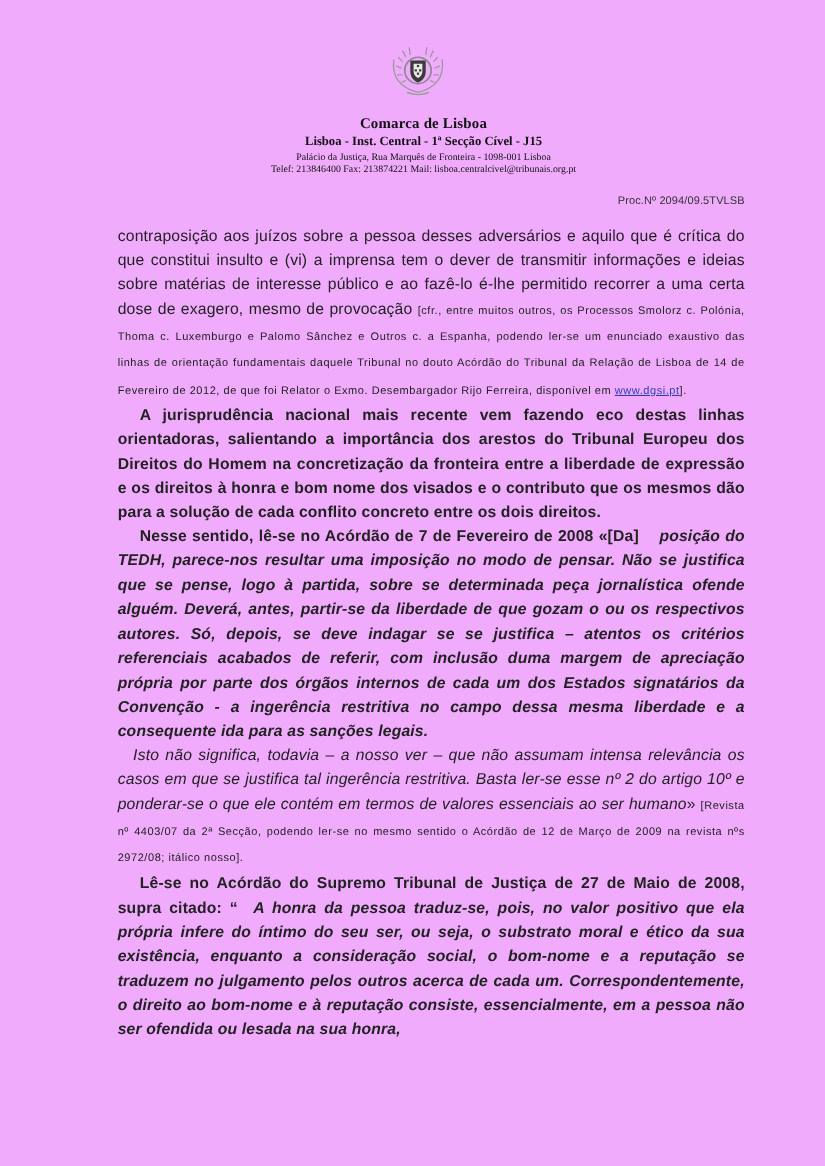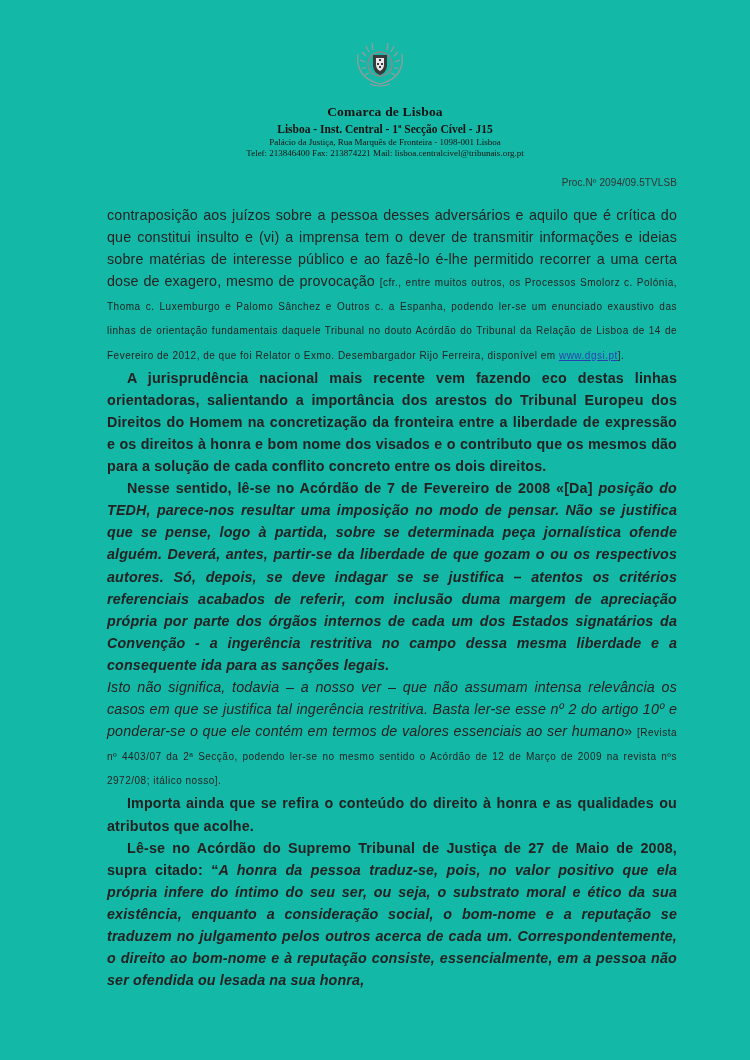--- a/index.html
+++ b/index.html
@@ -1,37 +1,37 @@
 <!DOCTYPE html>
 <html><head>
 <meta charset="utf-8">
 <style>
   html, body { margin: 0; padding: 0; background: #ffffff; }
   body { width: 750px; height: 1060px; position: relative; overflow: hidden; color: #1a1a1a; }
-  .page { position: absolute; left: 0; top: 0; width: 750px; height: 1060px; background: #14b8a6; }
+  .page { position: absolute; left: 0; top: 0; width: 750px; height: 1060px; background: #f0abfc; }
 
   .emblem { position: absolute; left: 352px; top: 40px; width: 56px; height: 48px; }
 
   .header { position: absolute; left: 0; top: 104px; width: 770px; text-align: center;
             font-family: "Liberation Serif", "DejaVu Serif", serif; color: #111; }
   .h-title { font-size: 13.5px; font-weight: bold; line-height: 16px; letter-spacing: 0.2px; }
   .h-sub { font-size: 11.5px; font-weight: bold; line-height: 14px; margin-top: 2px; }
   .h-addr { font-size: 9px; line-height: 11px; margin-top: 1px; }
   .h-contact { font-size: 9px; line-height: 11px; }
 
   .proc { position: absolute; right: 73px; top: 177px; font-family: "Liberation Sans", "DejaVu Sans", sans-serif;
           font-size: 10px; color: #333; letter-spacing: 0.1px; }
 
   .body { position: absolute; left: 107px; top: 204px; width: 570px;
           font-family: "Liberation Sans", "DejaVu Sans", sans-serif; font-size: 14.3px; line-height: 22.1px;
           color: #222; text-align: justify; letter-spacing: 0.15px; }
   .body p { margin: 0; }
   .indent { text-indent: 20px; font-weight: bold; }
   .small { font-size: 10px; letter-spacing: 0.5px; }
-  .it { font-style: italic; }
+  .it { font-style: italic; margin-left: 14px; }
   a.link { color: #2a3fb3; text-decoration: underline; }
 </style>
 </head>
 <body>
 
 <div class="page">
 
   <svg class="emblem" viewBox="0 0 56 48">
     <g fill="none" stroke="#9a9a9a" stroke-width="1.2">
       <path d="M28 44 C12 40 4 30 6 14 M28 44 C44 40 52 30 50 14"></path>
@@ -61,17 +61,16 @@
 
   <div class="body">
     <p><span>contraposição aos juízos sobre a pessoa desses adversários e aquilo que é crítica do que constitui insulto e (vi) a imprensa tem o dever de transmitir informações e ideias sobre matérias de interesse público e ao fazê-lo é-lhe permitido recorrer a uma certa dose de exagero, mesmo de provocação </span><span class="small"><span>[cfr., entre muitos outros, os Processos Smolorz c. Polónia, Thoma c. Luxemburgo e Palomo Sânchez e Outros c. a Espanha, podendo ler-se um enunciado exaustivo das linhas de orientação fundamentais daquele Tribunal no douto Acórdão do Tribunal da Relação de Lisboa de 14 de Fevereiro de 2012, de que foi Relator o Exmo. Desembargador Rijo Ferreira, disponível em </span><a class="link" href="#">www.dgsi.pt</a><span>].</span></span></p>
 
     <p class="indent">A jurisprudência nacional mais recente vem fazendo eco destas linhas orientadoras, salientando a importância dos arestos do Tribunal Europeu dos Direitos do Homem na concretização da fronteira entre a liberdade de expressão e os direitos à honra e bom nome dos visados e o contributo que os mesmos dão para a solução de cada conflito concreto entre os dois direitos.</p>
 
     <p class="indent"><span>Nesse sentido, lê-se no Acórdão de 7 de Fevereiro de 2008 «[Da] </span><span class="it">posição do TEDH, parece-nos resultar uma imposição no modo de pensar. Não se justifica que se pense, logo à partida, sobre se determinada peça jornalística ofende alguém. Deverá, antes, partir-se da liberdade de que gozam o ou os respectivos autores. Só, depois, se deve indagar se se justifica – atentos os critérios referenciais acabados de referir, com inclusão duma margem de apreciação própria por parte dos órgãos internos de cada um dos Estados signatários da Convenção - a ingerência restritiva no campo dessa mesma liberdade e a consequente ida para as sanções legais.</span></p>
 
     <p><span class="it">Isto não significa, todavia – a nosso ver – que não assumam intensa relevância os casos em que se justifica tal ingerência restritiva. Basta ler-se esse nº 2 do artigo 10º e ponderar-se o que ele contém em termos de valores essenciais ao ser humano</span><span>» </span><span class="small">[Revista nº 4403/07 da 2ª Secção, podendo ler-se no mesmo sentido o Acórdão de 12 de Março de 2009 na revista nºs 2972/08; itálico nosso].</span></p>
 
-    <p class="indent">Importa ainda que se refira o conteúdo do direito à honra e as qualidades ou atributos que acolhe.</p>
 
     <p class="indent"><span>Lê-se no Acórdão do Supremo Tribunal de Justiça de 27 de Maio de 2008, supra citado: “</span><span class="it">A honra da pessoa traduz-se, pois, no valor positivo que ela própria infere do íntimo do seu ser, ou seja, o substrato moral e ético da sua existência, enquanto a consideração social, o bom-nome e a reputação se traduzem no julgamento pelos outros acerca de cada um. Correspondentemente, o direito ao bom-nome e à reputação consiste, essencialmente, em a pessoa não ser ofendida ou lesada na sua honra,</span></p>
   </div>
 </div>
 
 </body></html>

